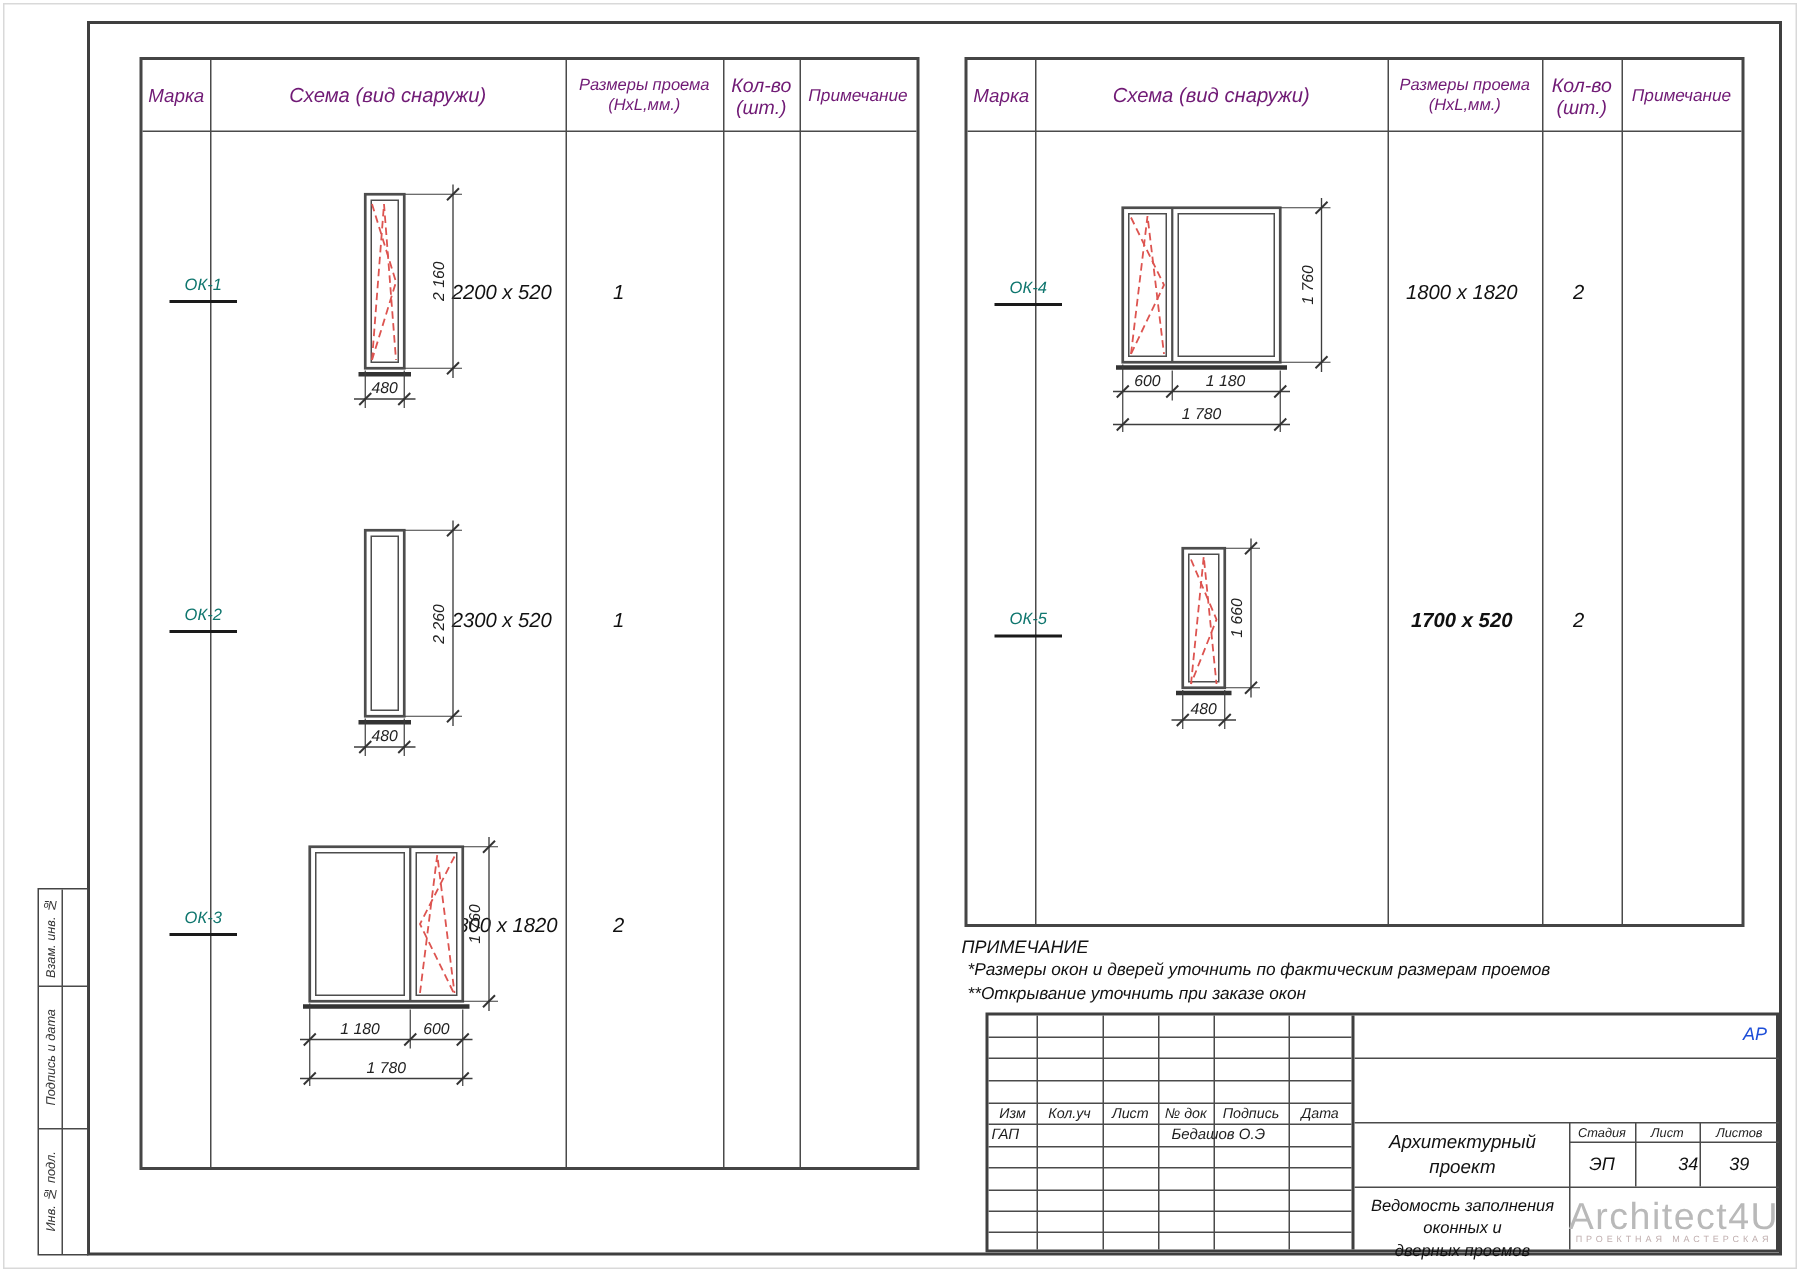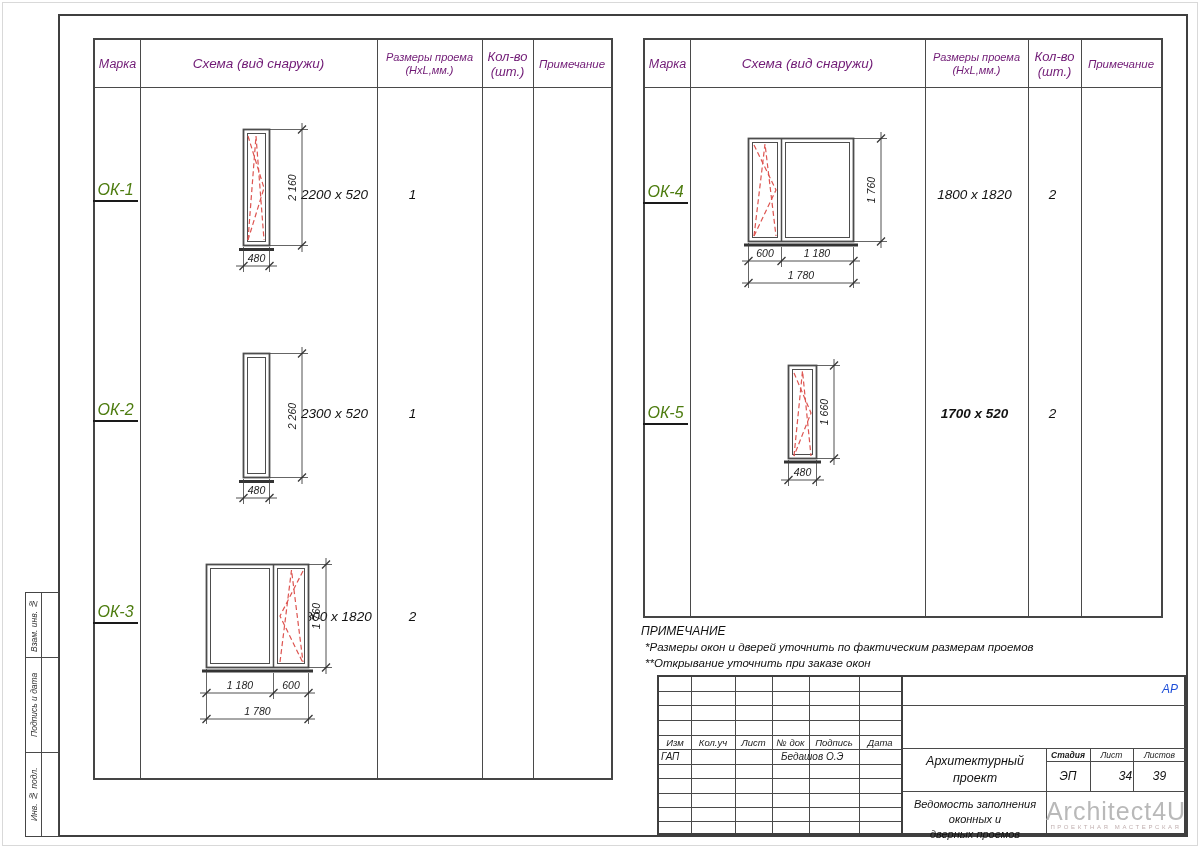--- a/index.html
+++ b/index.html
@@ -7,22 +7,22 @@
          font-family:"Liberation Sans",sans-serif;color:#222;}
   .abs{position:absolute;}
   .paper-edge{left:2px;top:2px;width:1194px;height:842px;border:1px solid #d9d9d9;}
   .frame{left:58px;top:14px;width:1126px;height:819px;border:2px solid #3f3f3f;}
   .tb-l{width:1px;background:#4a4a4a;}
   .tb-h{height:1px;background:#4a4a4a;}
   
   .sched{border:2px solid #454545;background:#fff;}
   .hdr{display:flex;align-items:center;justify-content:center;text-align:right;
        font-style:italic;color:#701a75;}
-  .mark-label{font-style:italic;font-size:16px;text-align:center;line-height:20px;
-              border-bottom:2px solid #1a1a1a;color:#4d7c0f;}
+  .mark-label{font-style:italic;font-size:11px;text-align:center;line-height:20px;
+              border-bottom:2px solid #1a1a1a;color:#0f766e;margin-left:20px;}
   .cellval{font-style:italic;font-size:13.5px;text-align:center;line-height:20px;color:#111;}
   
   .mstrip{border:1.5px solid #454545;}
   .vtext{writing-mode:vertical-rl;transform:rotate(180deg);font-style:italic;font-size:8.5px;
          color:#333;display:flex;align-items:center;justify-content:center;}
   
   .tb-small{font-style:italic;font-size:9.5px;color:#1d1d1d;display:flex;align-items:center;justify-content:center;}
   .tb-val{font-style:italic;font-size:12px;color:#111;display:flex;align-items:center;justify-content:center;}
   .tb-title{font-style:italic;color:#111;text-align:center;}
   .logo-main{font-size:25px;color:#b9b9b9;letter-spacing:1px;font-family:"Liberation Sans",sans-serif;}
@@ -268,21 +268,21 @@
 
     <div class="abs tb-title" style="left:246px;top:76px;width:140px;font-size:12.5px;line-height:17px;">
       <div>Архитектурный проект</div>
     </div>
 
     <div class="abs tb-title" style="left:246px;top:120px;width:140px;font-size:11px;line-height:15px;">
       <div>Ведомость заполнения оконных и</div>
       <div>дверных проемов</div>
     </div>
 
-    <div class="abs tb-small" style="left:387px;top:71px;width:44px;height:13px;font-size:8.5px;font-weight:bold;">Стадия</div>
+    <div class="abs tb-small" style="left:387px;top:71px;width:44px;height:13px;font-size:8.5px;">Стадия</div>
     <div class="abs tb-small" style="left:431px;top:71px;width:43px;height:13px;font-size:8.5px;">Лист</div>
     <div class="abs tb-small" style="left:474px;top:71px;width:53px;height:13px;font-size:8.5px;">Листов</div>
     <div class="abs tb-val" style="left:387px;top:84px;width:44px;height:30px;">ЭП</div>
     <div class="abs tb-val" style="left:445px;top:84px;width:43px;height:30px;">34</div>
     <div class="abs tb-val" style="left:474px;top:84px;width:53px;height:30px;">39</div>
 
     <div class="abs" style="left:387px;top:116px;width:140px;height:40px;display:flex;flex-direction:column;align-items:center;justify-content:center;">
       <div class="logo-main">Architect4U</div>
       <div class="logo-sub">ПРОЕКТНАЯ МАСТЕРСКАЯ</div>
     </div>

